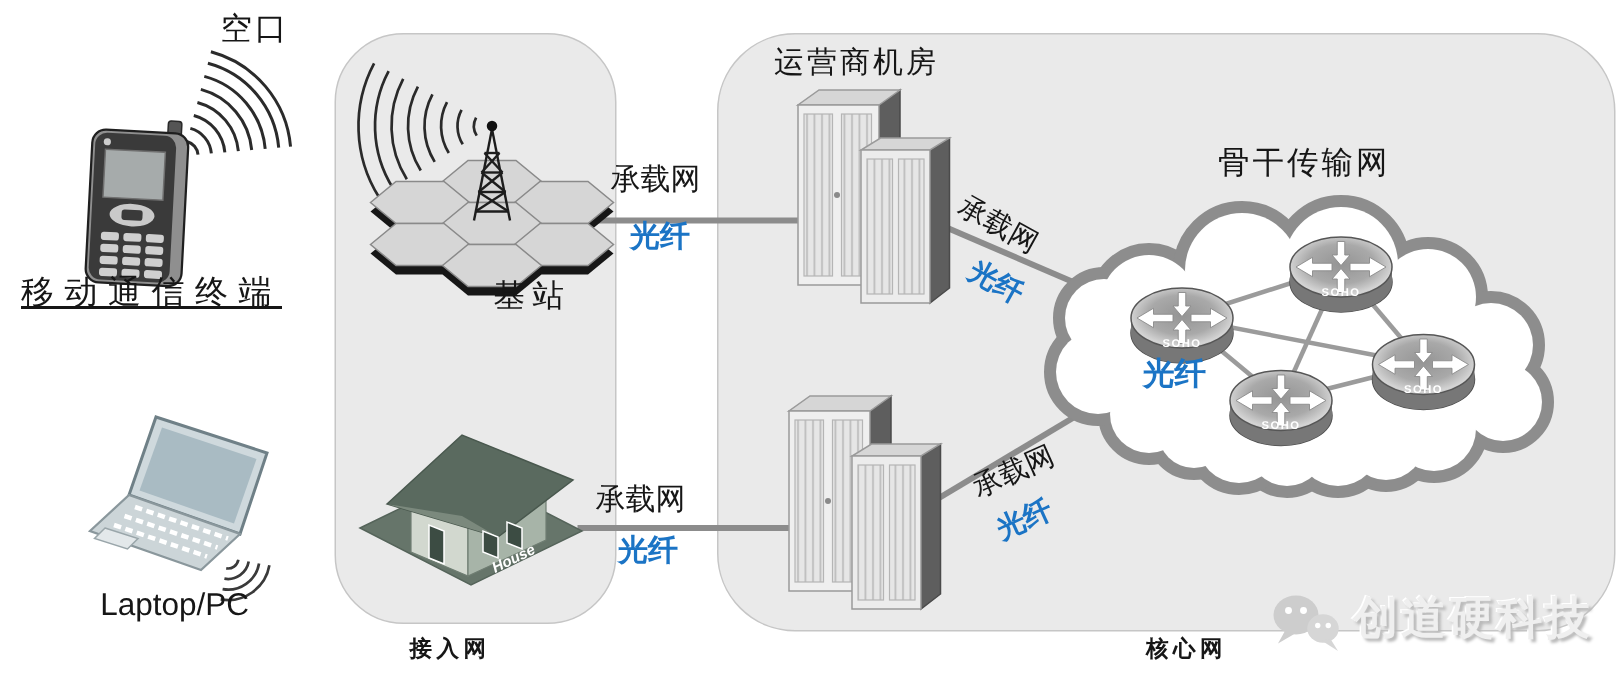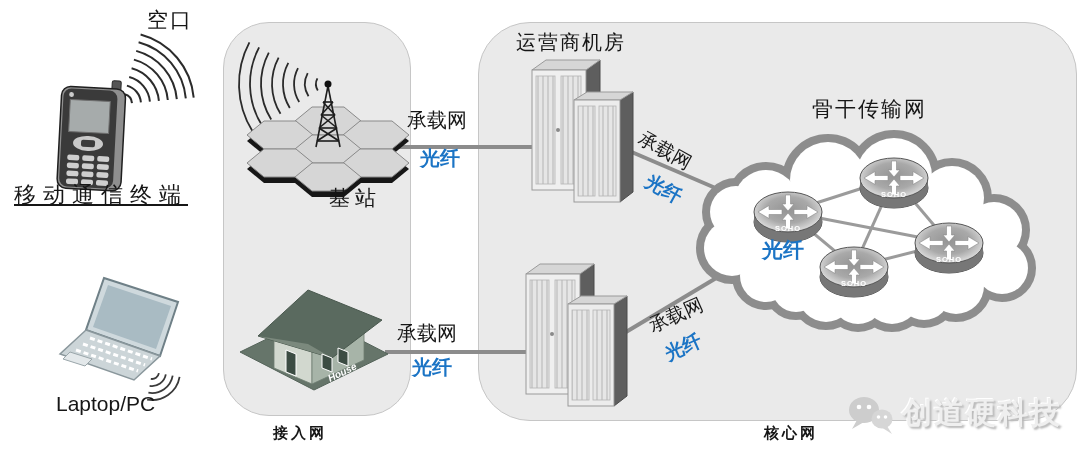--- a/index.html
+++ b/index.html
@@ -261,21 +261,21 @@
       <text x="166" y="168" text-anchor="middle" font-size="7.5" font-weight="bold" fill="#ffffff" letter-spacing="1">SOHO</text>
       </g>
     <g>
         <use href="#routerGlyph" x="261" y="125"></use>
       <text x="261" y="144" text-anchor="middle" font-size="7.5" font-weight="bold" fill="#ffffff" letter-spacing="1">SOHO</text>
       </g>
   </svg>
 
   <div class="lbl cjk" style="left:147px;top:8px;font-size:21px;">空口</div>
   <div class="lbl" style="left:14px;top:182px;font-size:22px;letter-spacing:7px;text-decoration:underline;">移动通信终端</div>
-  <div class="lbl" style="left:56px;top:392px;width:130px;text-align:left;font-size:21px;">Laptop/PC</div>
+  <div class="lbl" style="left:36px;top:392px;width:130px;text-align:right;font-size:21px;">Laptop/PC</div>
 
   <div class="lbl" style="left:293px;top:186px;font-size:21px;letter-spacing:5px;margin-left:36px;">基站</div>
   <div class="lbl caption" style="left:273px;top:424px;">接入网</div>
 
   <div class="lbl cjk" style="left:812px;top:97px;font-size:21px;">骨干传输网</div>
   <div class="lbl cjk" style="left:516px;top:31px;font-size:20px;">运营商机房</div>
   <div class="lbl caption" style="left:740px;top:424px;margin-left:24px;">核心网</div>
 
   <div class="lbl" style="left:407px;top:109px;font-size:20px;">承载网</div>
   <div class="lbl fiber" style="left:420px;top:147px;font-size:20px;">光纤</div>

